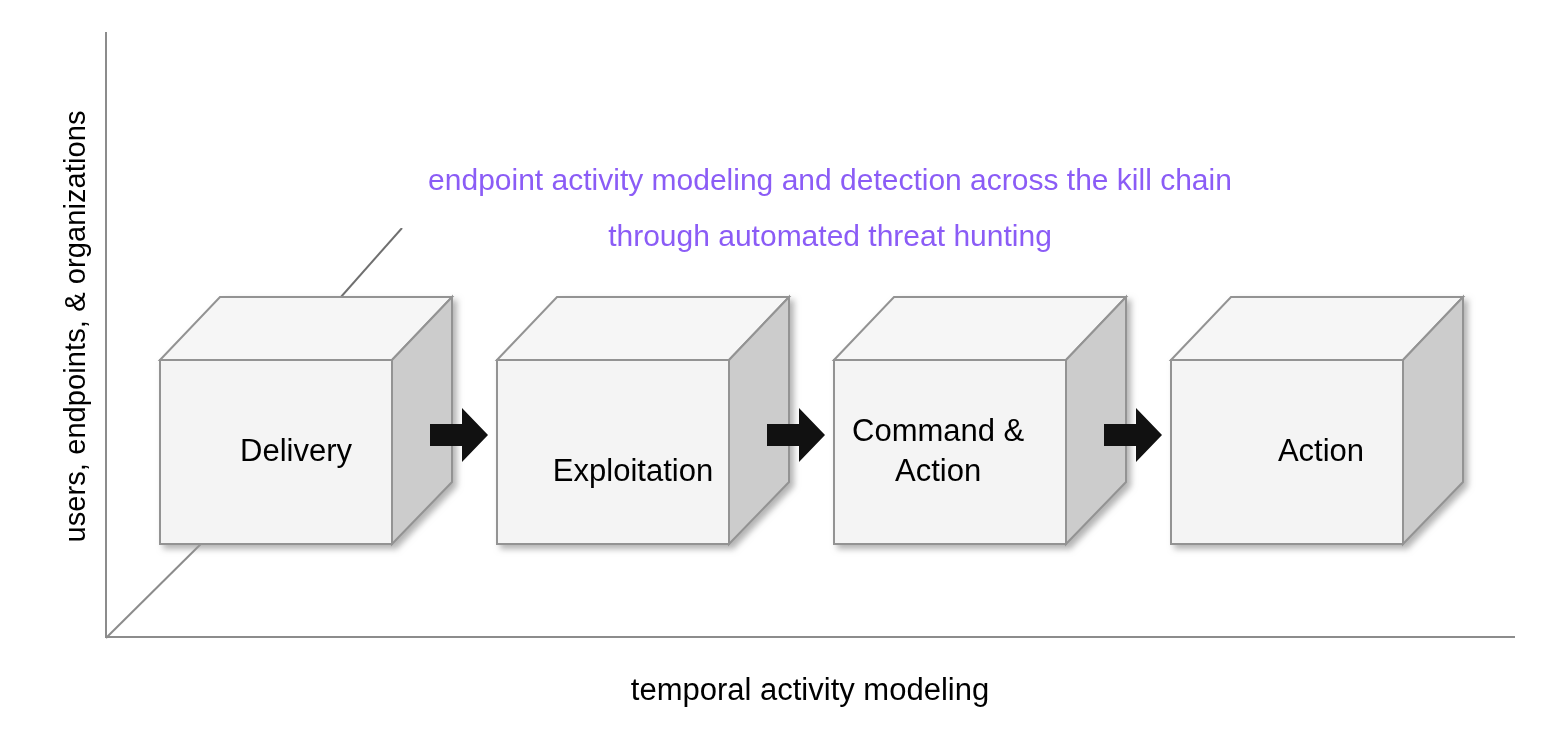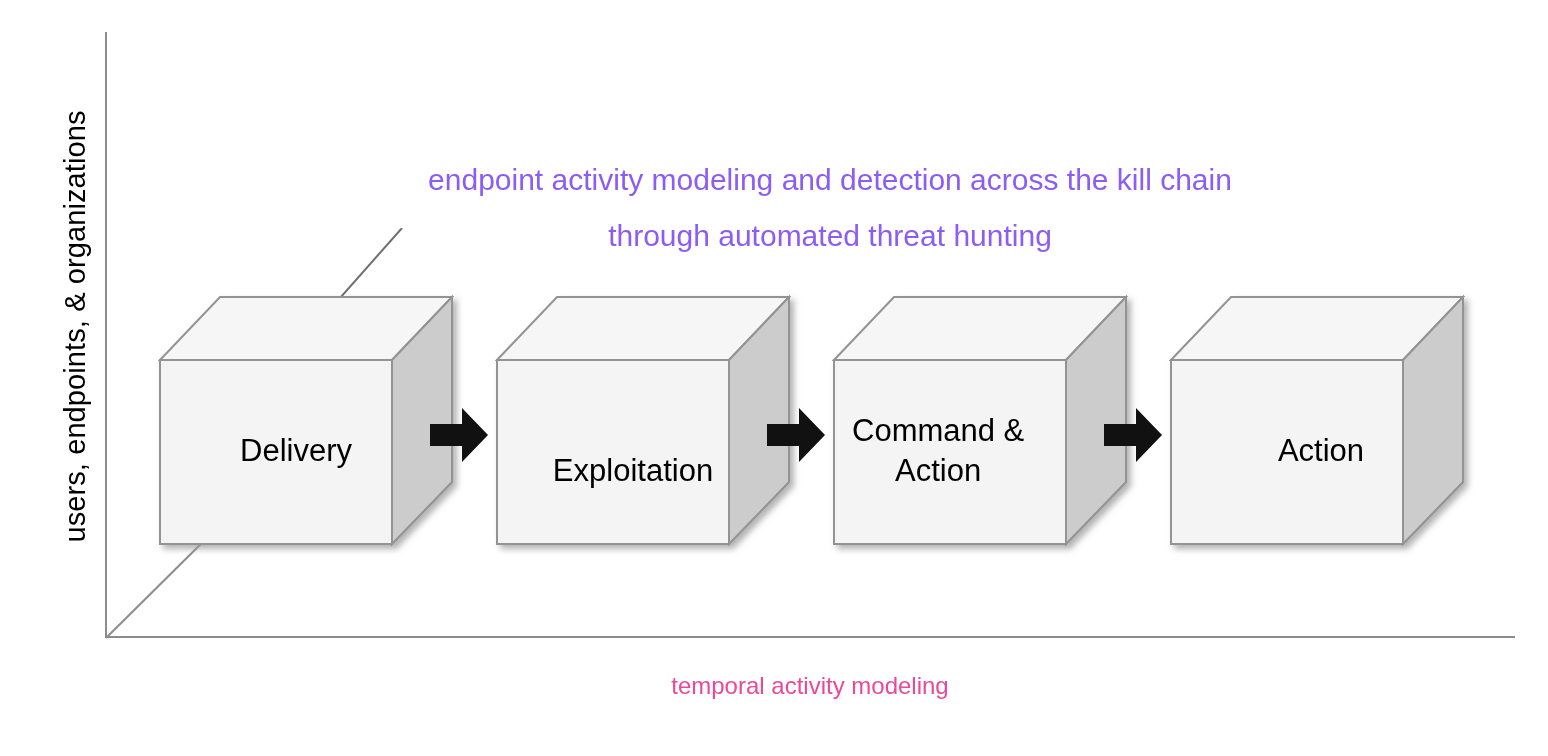--- a/index.html
+++ b/index.html
@@ -65,22 +65,22 @@
     color: #000000;
     letter-spacing: 0.1px;
     white-space: nowrap;
   }
   #x-axis-label {
     position: absolute;
     left: 105px;
     top: 672px;
     width: 1410px;
     text-align: center;
-    font-size: 24px;
-    color: #ec4899;
+    font-size: 31px;
+    color: #000000;
   }
 
   
   #diagram-title {
     position: absolute;
     left: 250px;
     top: 152px;
     width: 1160px;
     text-align: center;
     font-size: 30px;

